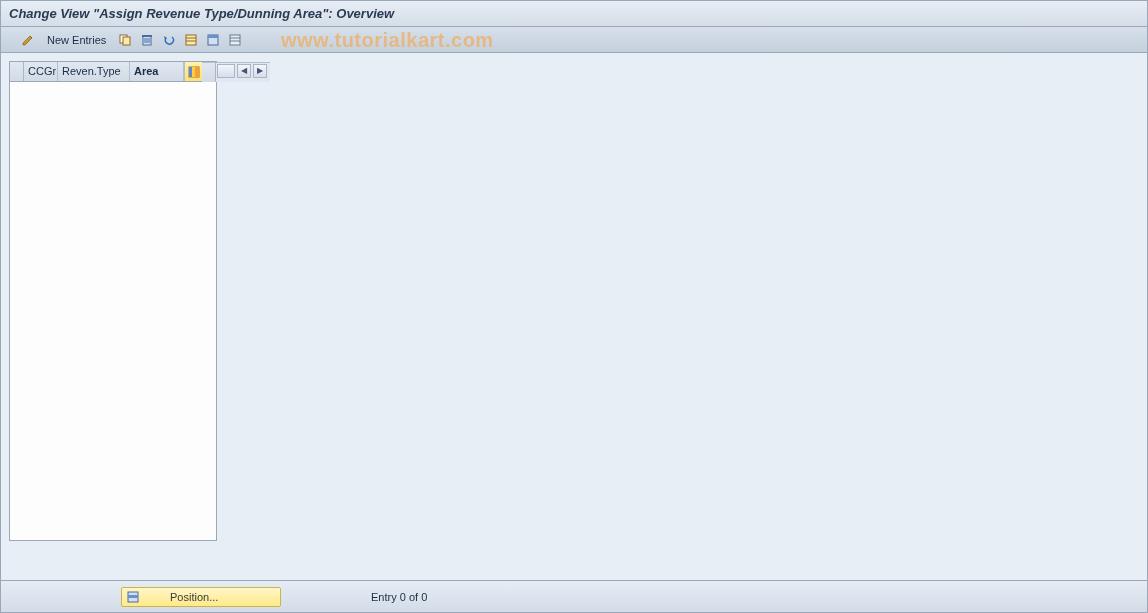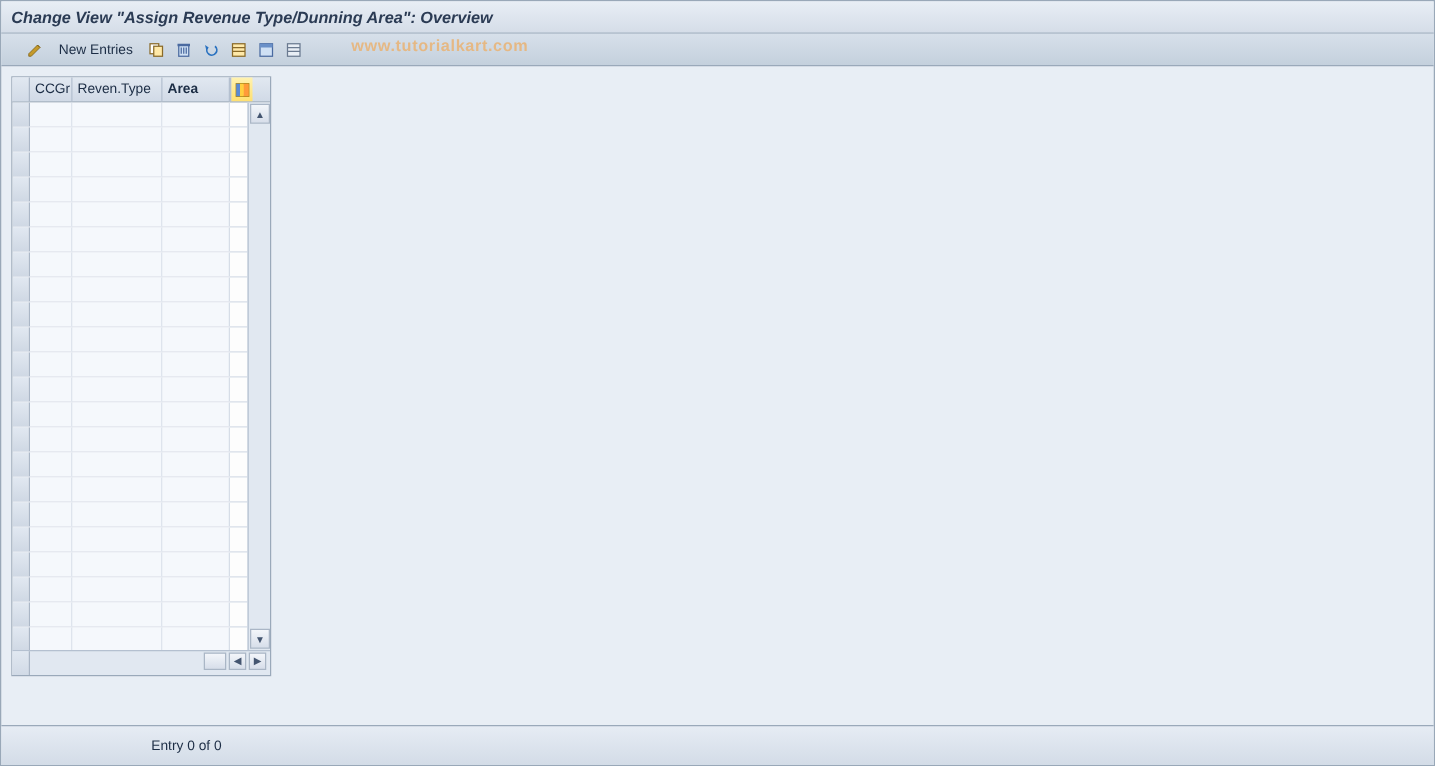--- a/index.html
+++ b/index.html
@@ -40,39 +40,39 @@
   }
   .tb-text {
     padding: 0 6px;
     cursor: pointer;
     color: #1c2d45;
   }
   .watermark {
     position: absolute;
     left: 280px;
     top: 2px;
-    font-size: 13px;
+    font-size: 20px;
     font-weight: bold;
     color: #e8b57a;
     opacity: 0.9;
     letter-spacing: 0.5px;
     pointer-events: none;
   }
   svg { display: block; }
 
   
   .content { padding: 8px; height: calc(100% - 26px - 26px - 32px); }
   .table-wrap {
     width: 208px;
     height: 480px;
     background: #fdfdfd;
     border: 1px solid #9aa9ba;
     position: relative;
     display: flex;
-    flex-direction: column;
+    flex-direction: row;
   }
   .thead {
     display: flex;
     height: 20px;
     background: linear-gradient(#e1e8f1, #d1dae6);
     border-bottom: 1px solid #9aa9ba;
     flex-shrink: 0;
   }
   .th {
     border-right: 1px solid #b4c0d0;
@@ -416,14 +416,23 @@
       <div class="hscroll">
         <div class="hthumb"></div>
         <div class="hbtn">◀</div>
         <div class="hbtn">▶</div>
       </div>
     </div>
   </div>
 </div>
 
 <div class="status-bar">
+  <div class="pos-btn">
+    <span class="pos-icon">
+      <svg width="12" height="12" viewBox="0 0 12 12">
+          <rect x="1" y="1" width="10" height="10" fill="#cfe0f4" stroke="#4a6aa0"></rect>
+          <rect x="1" y="4" width="10" height="3" fill="#6a90c8"></rect>
+        </svg>
+    </span>
+    <span>Position...</span>
+  </div>
   <span class="entry-txt">Entry 0 of 0</span>
 </div>
 
 </body></html>

